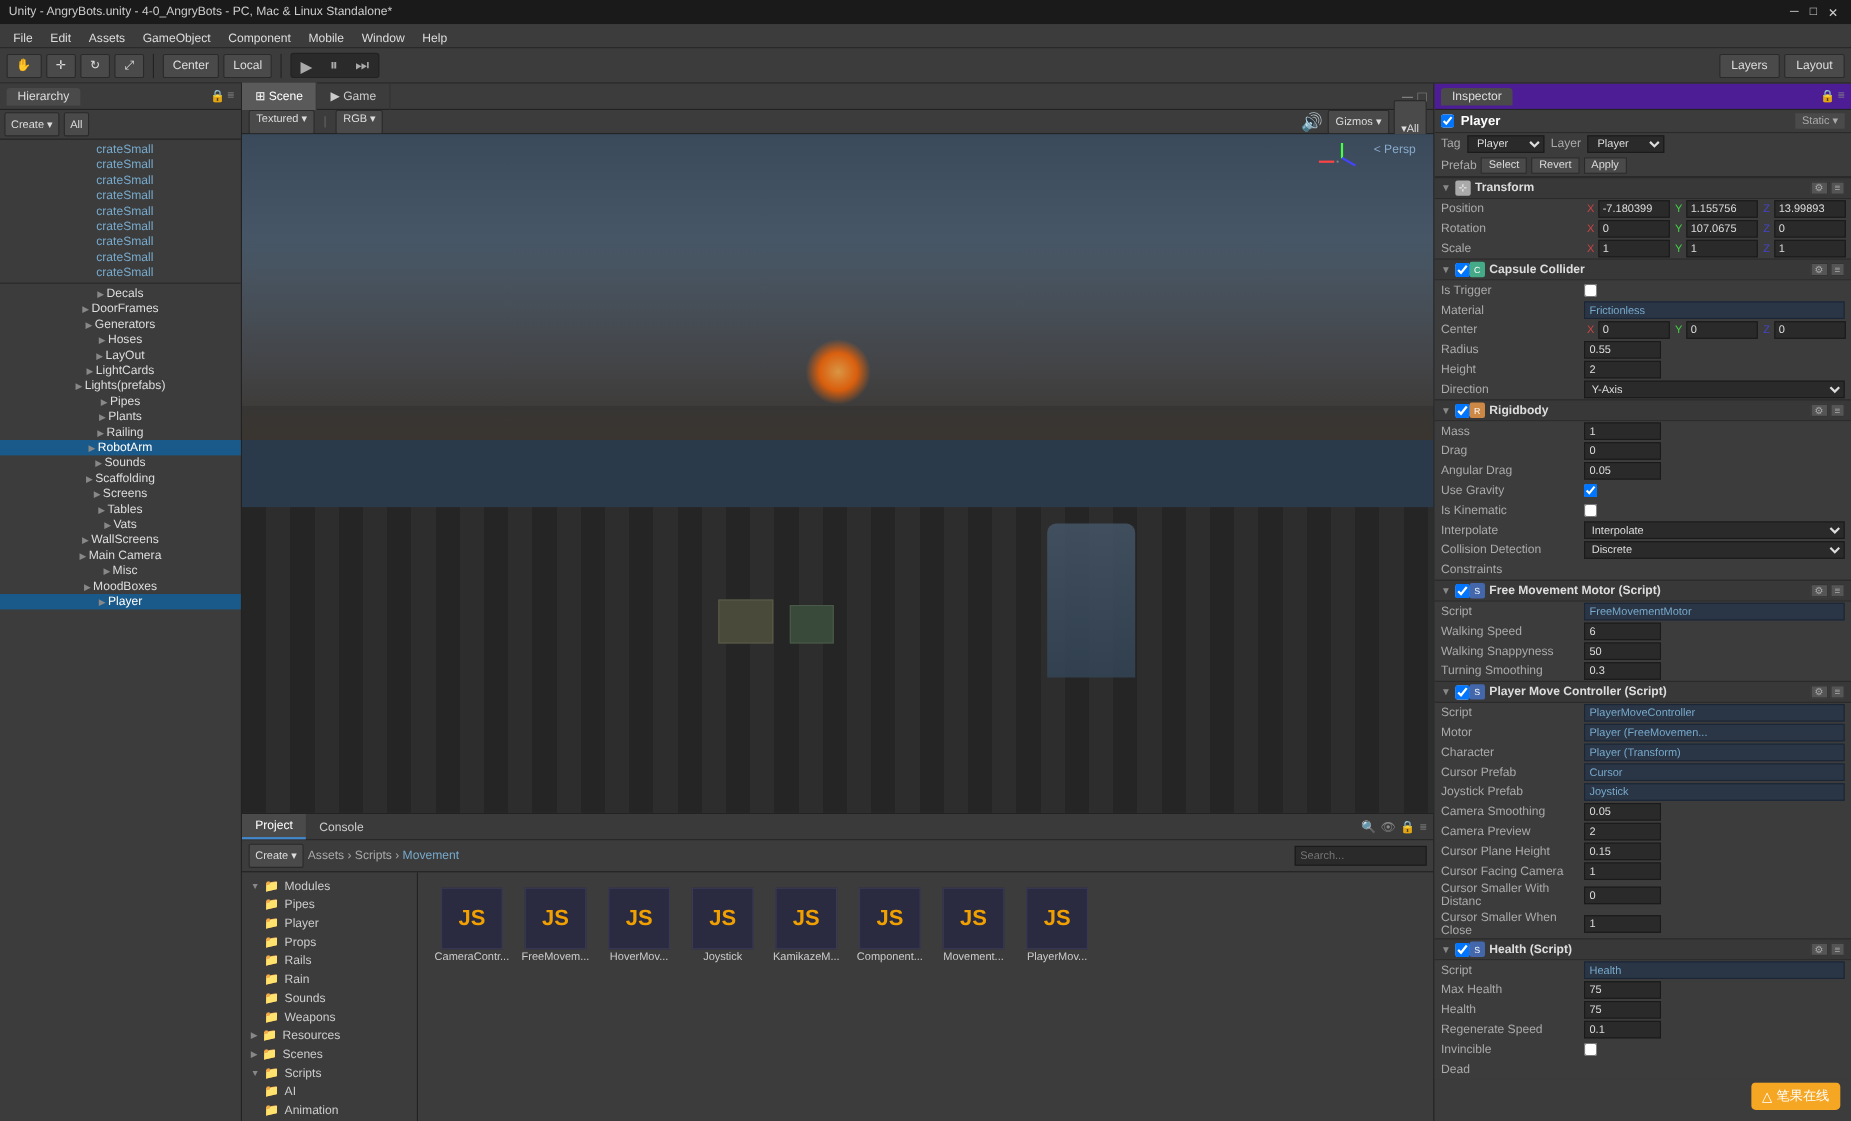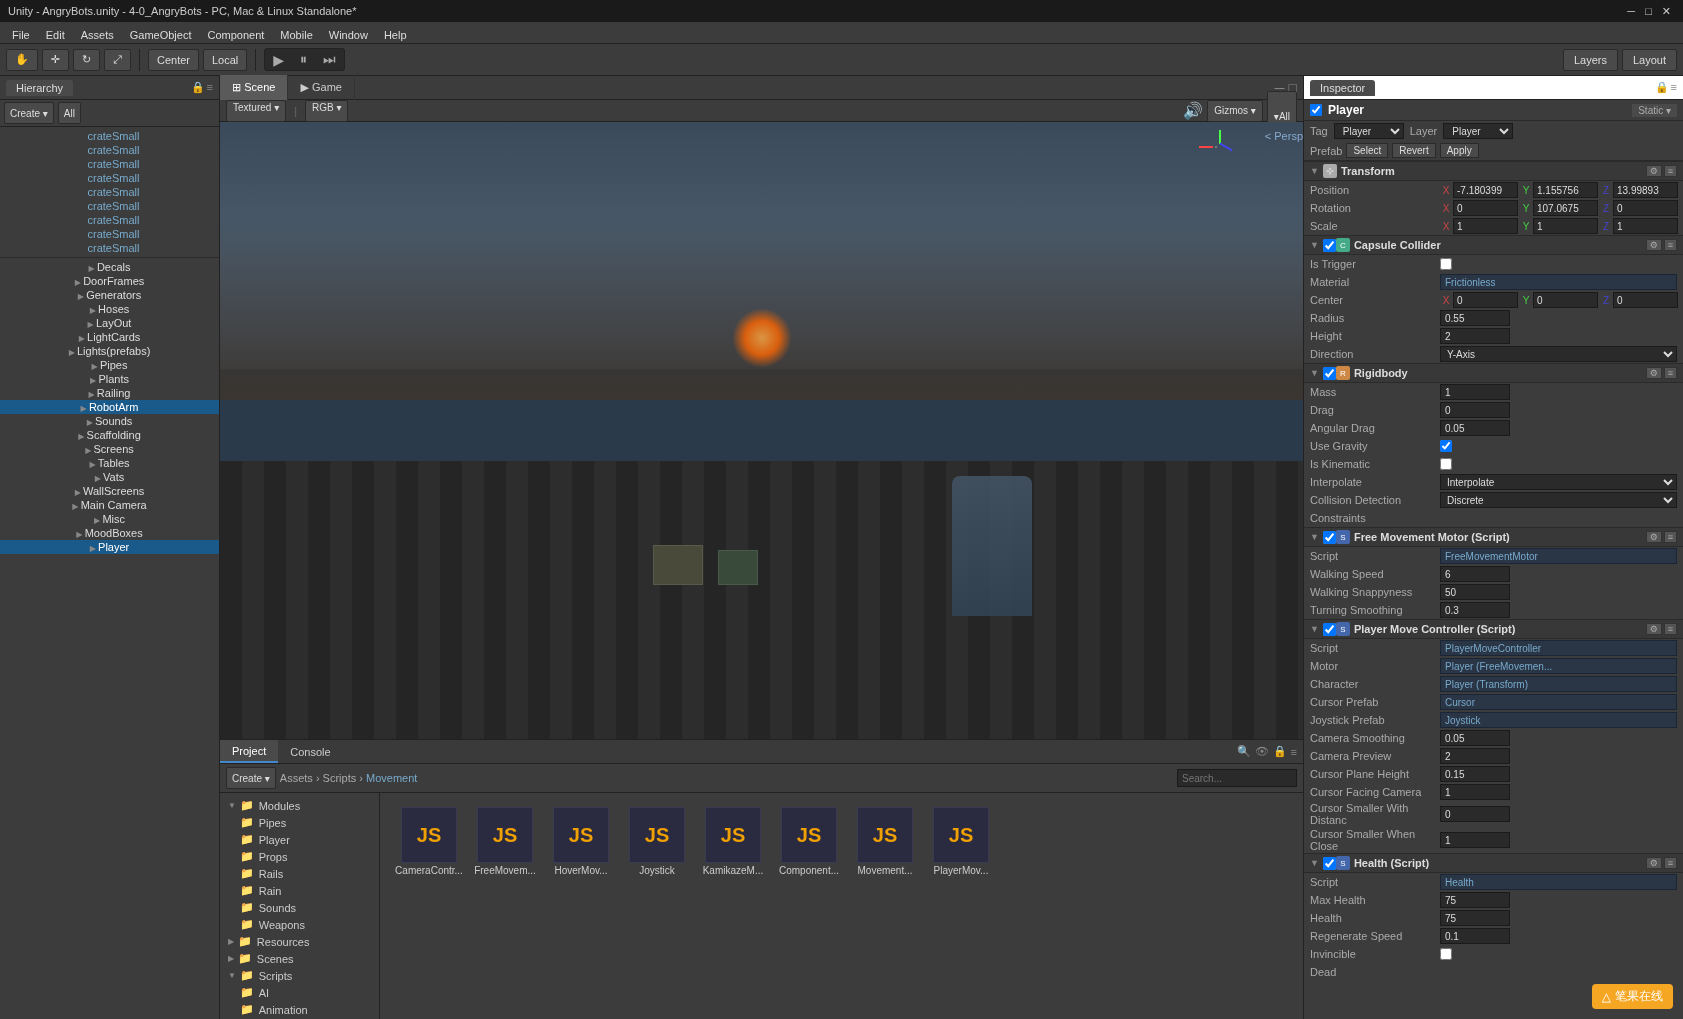--- a/index.html
+++ b/index.html
@@ -61,21 +61,21 @@
     .asset-icon.js { font-size: 11px; font-weight: bold; color: #f0c040; background: #2a2a40; border: 1px solid #3a3a55; position: relative; }
     .asset-icon.js::after { content: 'JS'; font-size: 20px; font-weight: bold; color: #f0a000; }
     .asset-label { font-size: 10px; color: #ccc; text-align: center; margin-top: 2px; word-break: break-all; max-width: 70px; }
     .project-left { width: 160px; border-right: 1px solid #222; padding: 4px 0; overflow-y: auto; }
     .proj-folder { padding: 2px 8px; font-size: 11px; color: #ccc; cursor: pointer; display: flex; align-items: center; gap: 2px; }
     .proj-folder .arrow { font-size: 8px; color: #888; margin-right: 2px; }
     .folder-icon { color: #d4a843; margin-right: 3px; }
 
     
     #inspector { width: 380px; background: #3c3c3c; border-left: 1px solid #222; display: flex; flex-direction: column; overflow: hidden; }
-    .inspector-header { background: #ffffff; border-bottom: 1px solid #222; height: 24px; display: flex; align-items: center; padding: 0 6px; }
+    .inspector-header { background: #4c1d95; border-bottom: 1px solid #222; height: 24px; display: flex; align-items: center; padding: 0 6px; }
     .inspector-content { flex: 1; overflow-y: auto; padding: 0; }
 
     
     .insp-title-row { background: #3c3c3c; padding: 3px 6px; display: flex; align-items: center; gap: 6px; border-bottom: 1px solid #2a2a2a; }
     .insp-title-row input[type=checkbox] { width: 12px; height: 12px; }
     .insp-title { font-size: 12px; font-weight: bold; color: #fff; }
     .insp-static { margin-left: auto; background: #4a4a4a; padding: 1px 6px; font-size: 10px; color: #aaa; }
 
     .insp-row { display: flex; align-items: center; padding: 1px 6px; min-height: 18px; }
     .insp-label { color: #aaa; width: 130px; font-size: 11px; flex-shrink: 0; }
@@ -237,21 +237,21 @@
 
       <div style="position:absolute;bottom:0;left:0;right:0;height:45%;background:repeating-linear-gradient(90deg,#252525 0px,#252525 22px,#2d2d2d 22px,#2d2d2d 44px);"></div>
 
       <div style="position:absolute;top:35%;left:50%;transform:translate(-50%,-50%);width:60px;height:60px;border-radius:50%;background:radial-gradient(circle,#ffaa44 0%,#ff6600 40%,transparent 70%);opacity:0.8;"></div>
 
       <div style="position:absolute;bottom:20%;right:25%;width:80px;height:140px;background:linear-gradient(180deg,#445566 0%,#334455 100%);border-radius:8px 8px 0 0;opacity:0.85;"></div>
 
       <div style="position:absolute;bottom:25%;left:40%;width:50px;height:40px;background:#4a4a3a;border:1px solid #5a5a4a;"></div>
       <div style="position:absolute;bottom:25%;left:46%;width:40px;height:35px;background:#3a4a3a;border:1px solid #4a5a4a;"></div>
 
-      <div style="position:absolute;top:8px;right:0;color:#88aacc;font-size:11px;">&lt; Persp</div>
+      <div style="position:absolute;top:8px;right:16px;color:#88aacc;font-size:11px;">&lt; Persp</div>
 
       <div style="position:absolute;top:8px;right:70px;display:flex;flex-direction:column;align-items:center;gap:2px;">
         <div style="width:2px;height:14px;background:#44ff44;margin-left:8px;"></div>
         <div style="display:flex;gap:2px;">
           <div style="width:14px;height:2px;background:#ff4444;"></div>
           <div style="width:2px;height:2px;background:#888;border-radius:50%;"></div>
           <div style="width:14px;height:2px;background:#4444ff;transform:rotate(30deg);"></div>
         </div>
       </div>
     </div>

